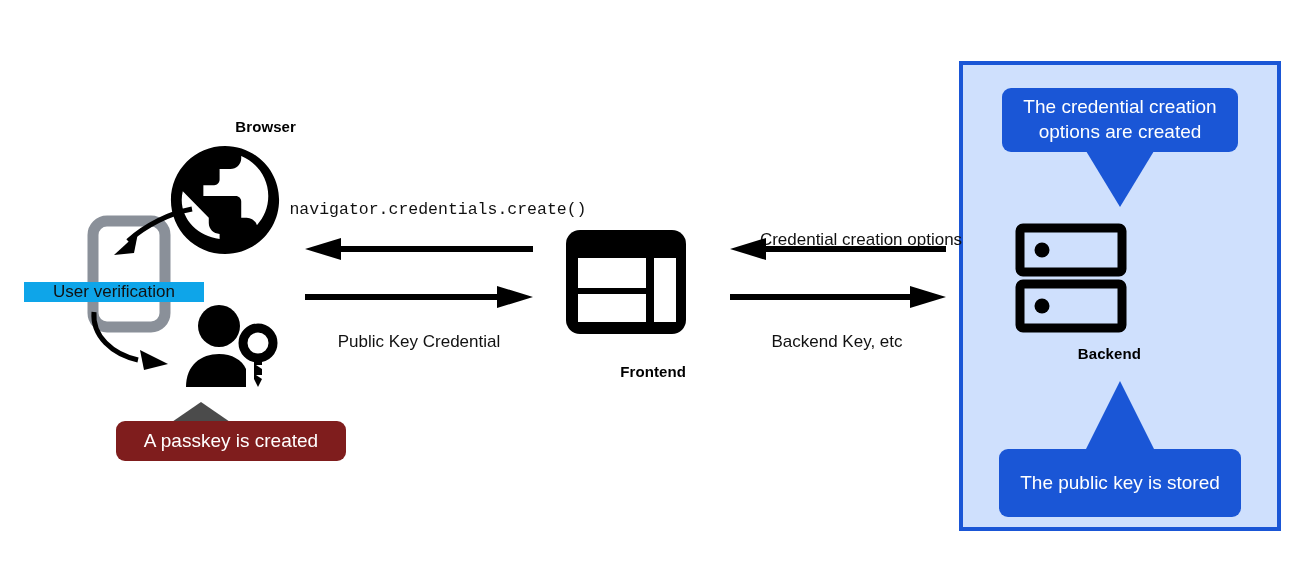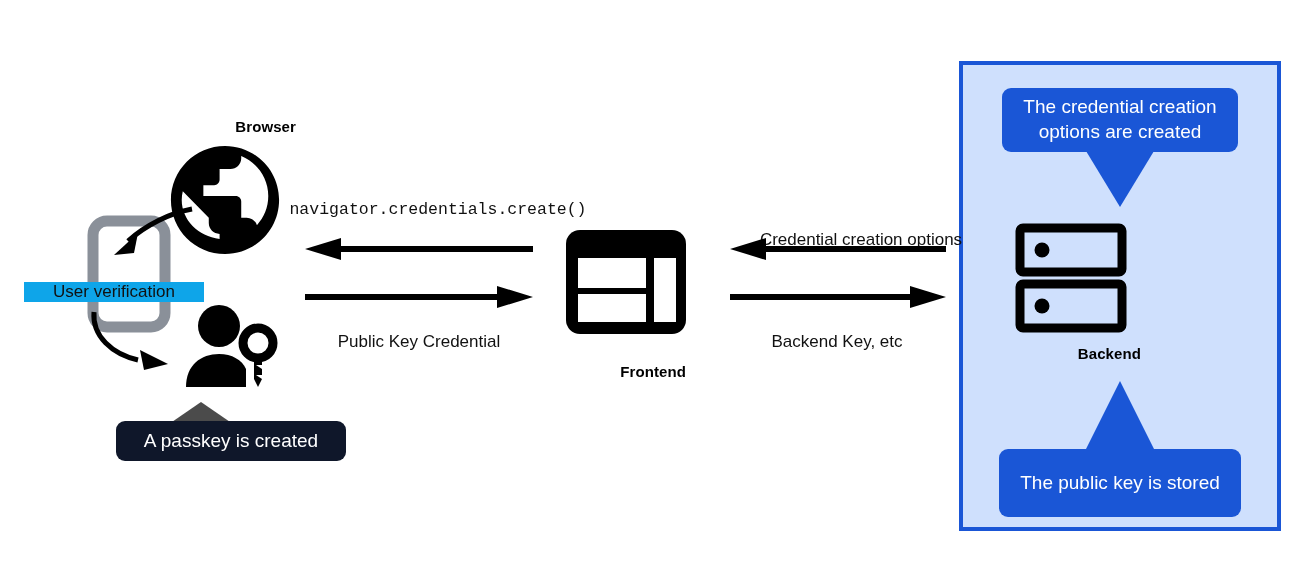--- a/index.html
+++ b/index.html
@@ -82,21 +82,21 @@
   }
   .callout-tail-up {
     width: 0; height: 0;
     border-left: 34px solid transparent;
     border-right: 34px solid transparent;
     border-bottom: 68px solid #1a56d6;
   }
 
   
   .tooltip {
-    background: #0f172a;
+    background: #7f1d1d;
     color: #ffffff;
     border-radius: 9px;
     font-size: 19px;
     text-align: left;
     display: flex;
     align-items: center;
     justify-content: center;
     box-sizing: border-box;
     padding: 6px 14px;
   }

